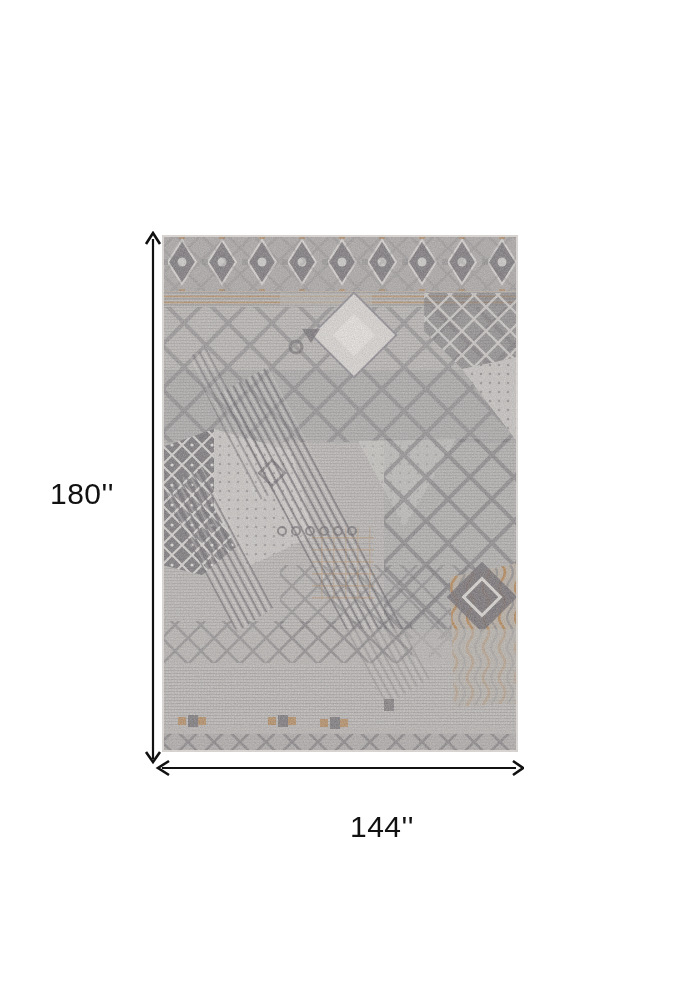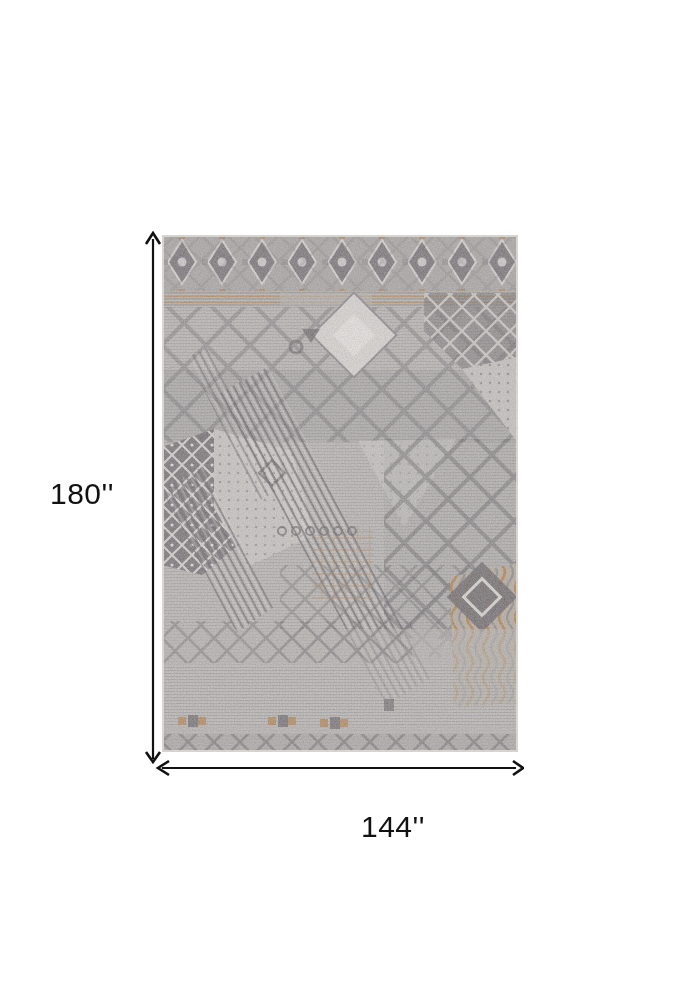--- a/index.html
+++ b/index.html
@@ -15,21 +15,21 @@
   html,body{width:682px;height:1000px;background:var(--background);overflow:hidden;}
   body{font-family:"Liberation Sans", sans-serif;color:var(--ink);}
   .stage{position:relative;width:574px;height:1000px;background:var(--background);}
   .rug{position:absolute;left:162px;top:235px;width:356px;height:517px;}
   .rug svg{display:block;width:100%;height:100%;}
   .dim-arrow{position:absolute;color:var(--ink);}
   .v-arrow{left:144px;top:231px;}
   .h-arrow{left:154px;top:759px;}
   .dim-label{position:absolute;font-size:30px;line-height:1.1;color:var(--ink);text-align:center;letter-spacing:0.5px;}
   .label-height{left:34px;top:477px;width:96px;}
-  .label-width{left:343px;top:810px;width:100px;}
+  .label-width{left:332px;top:810px;width:100px;}
 </style>
 </head>
 <body>
 
 <div class="stage">
 
   <div class="rug">
     <svg viewBox="0 0 356 517" preserveAspectRatio="none" role="img" aria-label="Gray and ivory distressed geometric patchwork area rug shown flat, annotated with height and width dimension arrows">
       <defs>
         <pattern id="weave" width="3" height="3" patternUnits="userSpaceOnUse">

